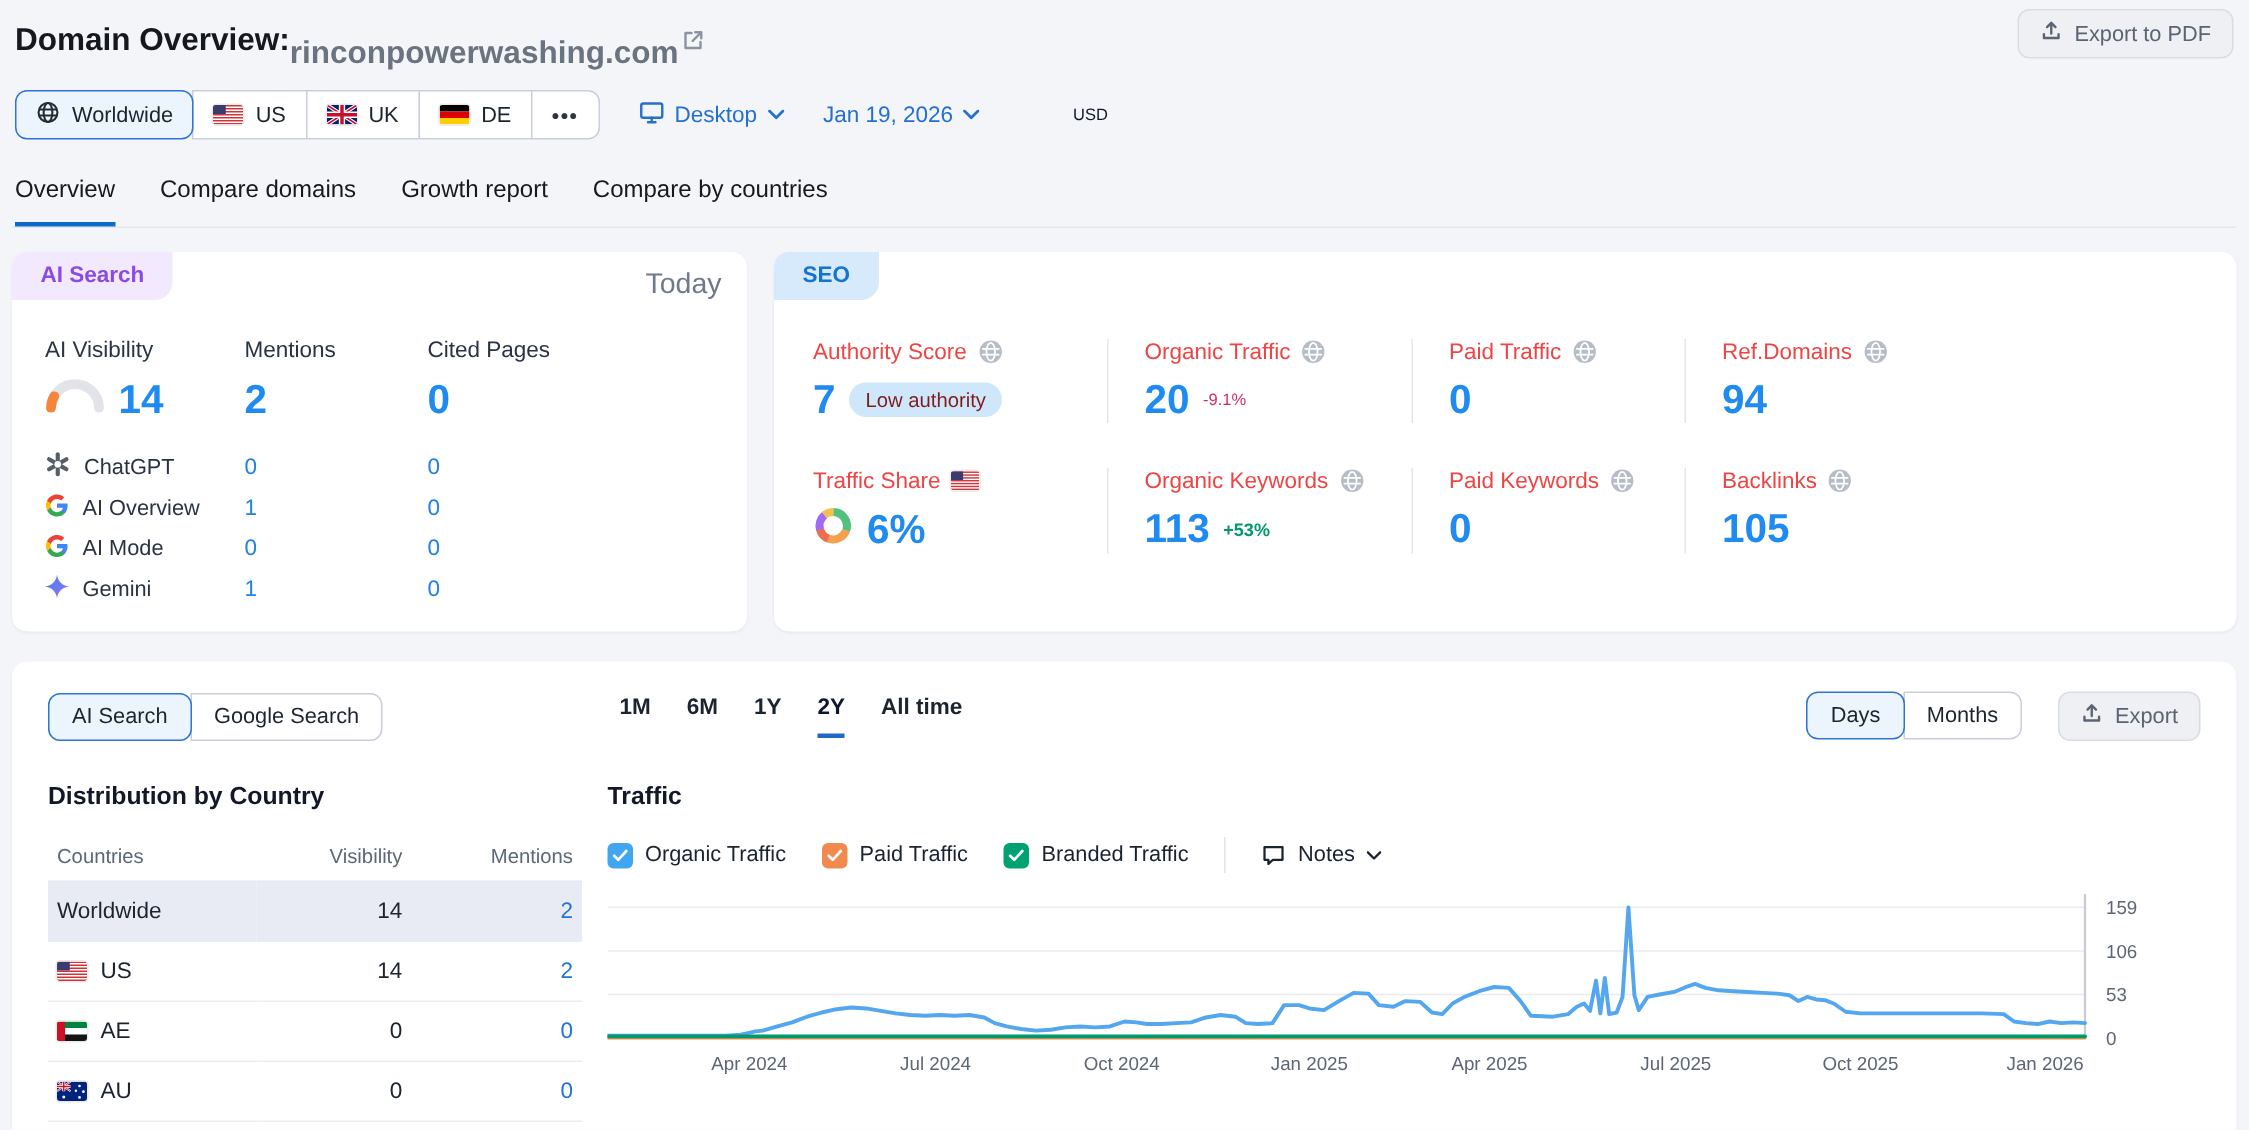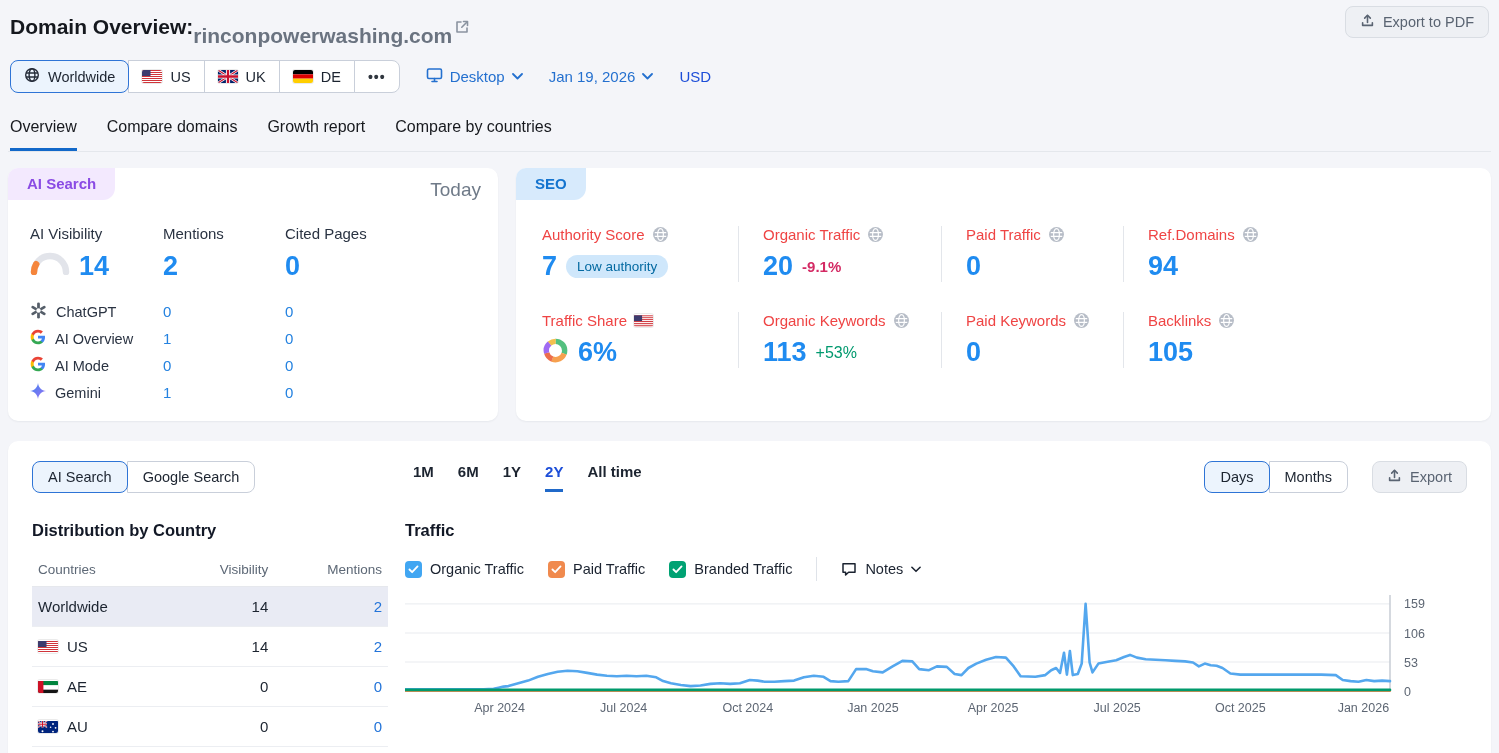--- a/index.html
+++ b/index.html
@@ -29,21 +29,21 @@
   .chip {
     display:inline-flex; align-items:center; gap:8px;
     background:#fff; border:1px solid #c9cfda; padding:6px 13px;
     font-size:14.5px; color:#1c2430; margin-left:-1px; cursor:pointer; height:33px;
   }
   .chip:first-child { margin-left:0; border-radius:8px 0 0 8px; }
   .chip:last-child { border-radius:0 8px 8px 0; }
   .chip.sel { background:#ecf4fd; border-color:#2e74d6; position:relative; z-index:2; border-radius:8px; }
   .chip .dots { font-size:14px; letter-spacing:1px; color:#30363f; font-weight:700; }
   .blue-ctl { display:inline-flex; align-items:center; gap:7px; color:#2470cf; font-size:15px; cursor:pointer; }
-  .usd { color:#1d4ed8; font-size:15px; }
+  .usd { color:#0f172a; font-size:11px;margin-left:36px; }
   .flag { width:20px; height:13px; border-radius:2px; display:inline-block; overflow:hidden; box-shadow:0 0 0 1px rgba(0,0,0,.08); }
 
   
   .tabs { display:flex; gap:30px; margin-top:16px; border-bottom:1px solid #e4e7ec; padding:0 2px; }
   .tab { font-size:16px; color:#17191e; padding:9px 0 12px 0; cursor:pointer; border-bottom:3px solid transparent; }
   .tab.active { border-bottom-color:#1268c9; }
 
   
   .cards { display:flex; gap:18px; margin-top:16px; }
   .card { background:#fff; border-radius:10px; position:relative; box-shadow:0 1px 2px rgba(24,32,51,.06); }
@@ -65,36 +65,36 @@
   .prow { display:grid; grid-template-columns:133px 122px 1fr; align-items:center; height:27px; }
   .pname { display:flex; align-items:center; gap:9px; font-size:14.5px; color:#2a3342; }
   .pval { font-size:15px; color:#2482e0; }
 
   .seo-grid { display:grid; grid-template-columns:222px 203px 182px 1fr; row-gap:30px; margin-top:58px; }
   .seo-cell { padding:0 0 0 26px; }
   .seo-cell.div { border-left:1px solid #e3e6eb; padding-left:24px; }
   .seo-lab { display:flex; align-items:center; gap:7px; font-size:15px; color:#ef4444; }
   .seo-val { display:flex; align-items:center; gap:9px; margin-top:8px; }
   .big { font-size:27px; font-weight:700; color:#1f8bf0; }
-  .delta-down { font-size:15px; font-weight:700; color:#d42a64; }
-  .delta-up { font-size:16px; font-weight:400; color:#00996e; }
-  .pill { background:#cfe7fb; color:#0369a1; font-size:13.5px; padding:4px 11px; border-radius:13px; }
+  .delta-down { font-size:11px; font-weight:400; color:#d42a64; }
+  .delta-up { font-size:12px; font-weight:700; color:#00996e; }
+  .pill { background:#cfe7fb; color:#7f1d1d; font-size:13.5px; padding:4px 11px; border-radius:13px; }
 
   
   .panel { background:#fff; border-radius:10px; margin-top:20px; padding:20px 24px; height:360px; box-shadow:0 1px 2px rgba(24,32,51,.06); }
   .ctl-row { display:flex; align-items:center; }
   .ctl-left { width:373px; flex:0 0 auto; }
   .tgl { display:inline-flex; }
   .tgl-btn { background:#fff; border:1px solid #c9cfda; padding:7px 15px; font-size:14.5px; color:#1c2430; margin-left:-1px; cursor:pointer; }
   .tgl-btn:first-child { margin-left:0; border-radius:8px 0 0 8px; }
   .tgl-btn:last-child { border-radius:0 8px 8px 0; }
   .tgl-btn.sel { background:#ecf4fd; border-color:#2e74d6; position:relative; z-index:2; border-radius:8px; }
   .periods { display:flex; gap:24px; margin-left:8px; }
   .period { font-size:15px; font-weight:700; color:#1c2430; padding-bottom:9px; border-bottom:3px solid transparent; cursor:pointer; }
-  .period.active { color:#1d4ed8; border-bottom-color:#2069c9; }
+  .period.active { color:#0f172a; border-bottom-color:#2069c9; }
   .right-ctls { margin-left:auto; display:flex; align-items:flex-start; gap:24px;padding-left:20px; }
 
   .content-row { display:flex; margin-top:4px; }
   .col-left { width:373px; flex:0 0 auto; }
   .col-right { flex:1; min-width:0; }
   .sec-title { font-size:16.5px; font-weight:700; color:#121826; margin-top:24px; }
 
   table.ctab { width:356px; border-collapse:collapse; margin-top:14px; }
   .ctab th { font-size:13.5px; font-weight:400; color:#5d6876; text-align:left; padding:8px 6px 9px 6px; border-bottom:1px solid #e6e8ed; }
   .ctab th.r, .ctab td.r { text-align:right; }

